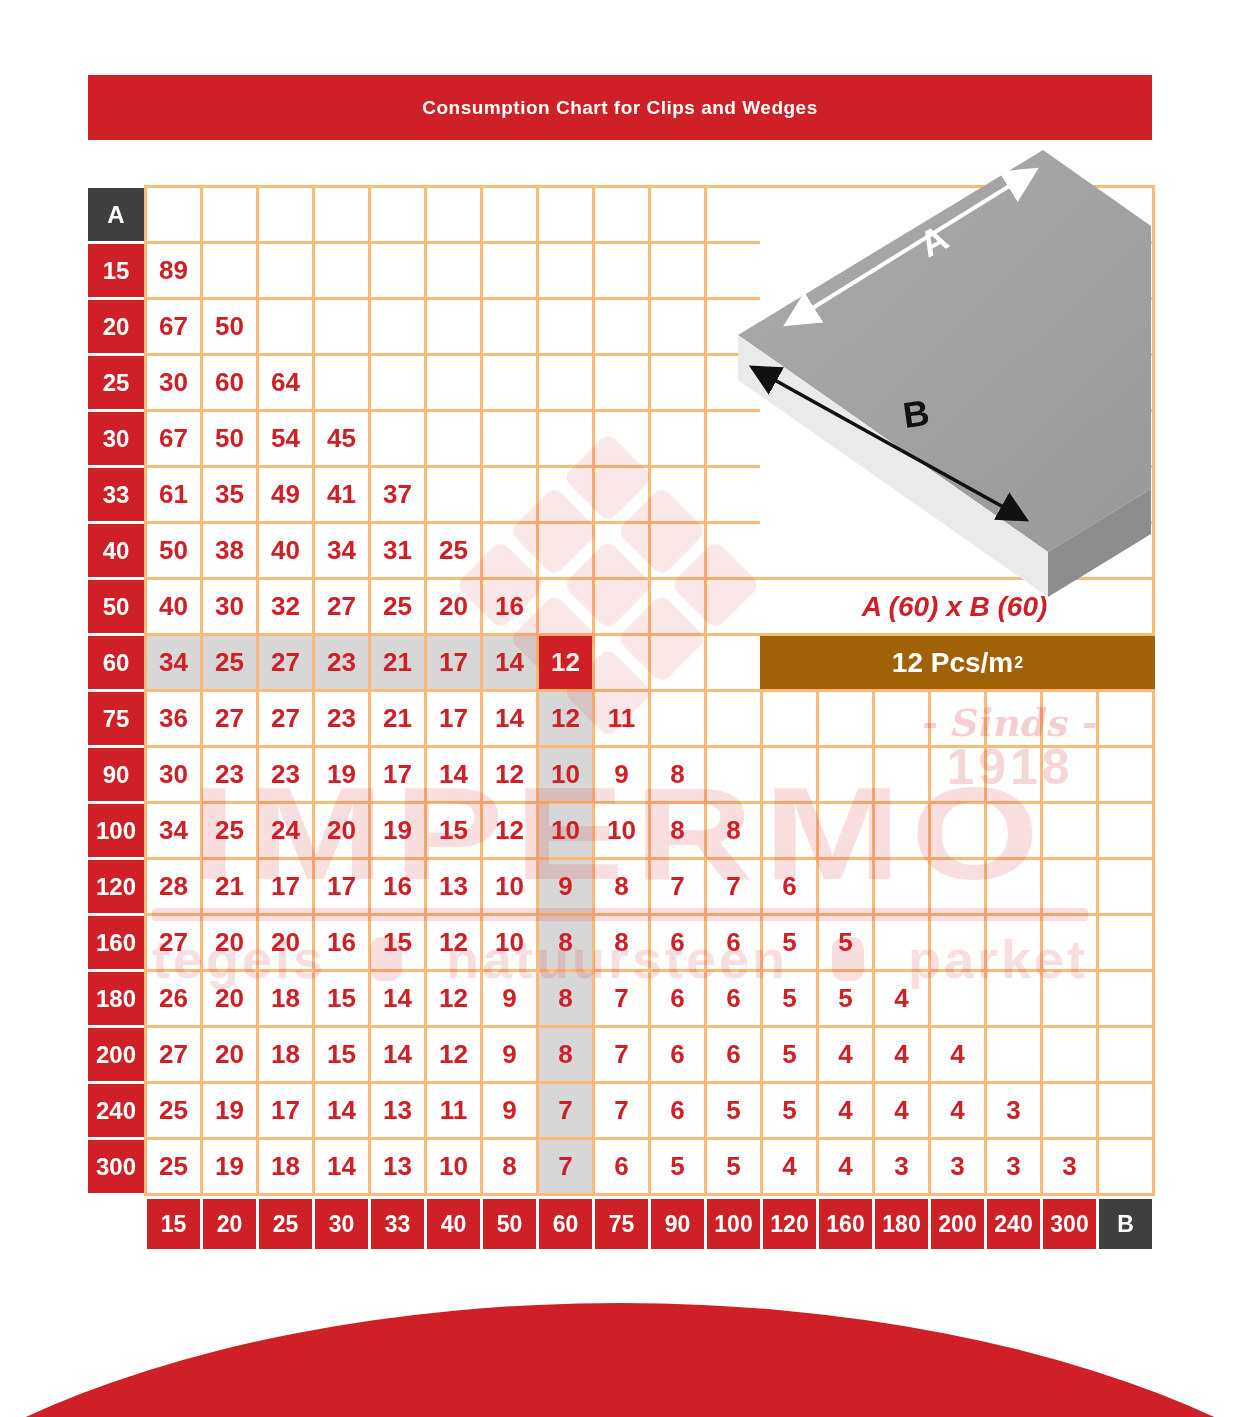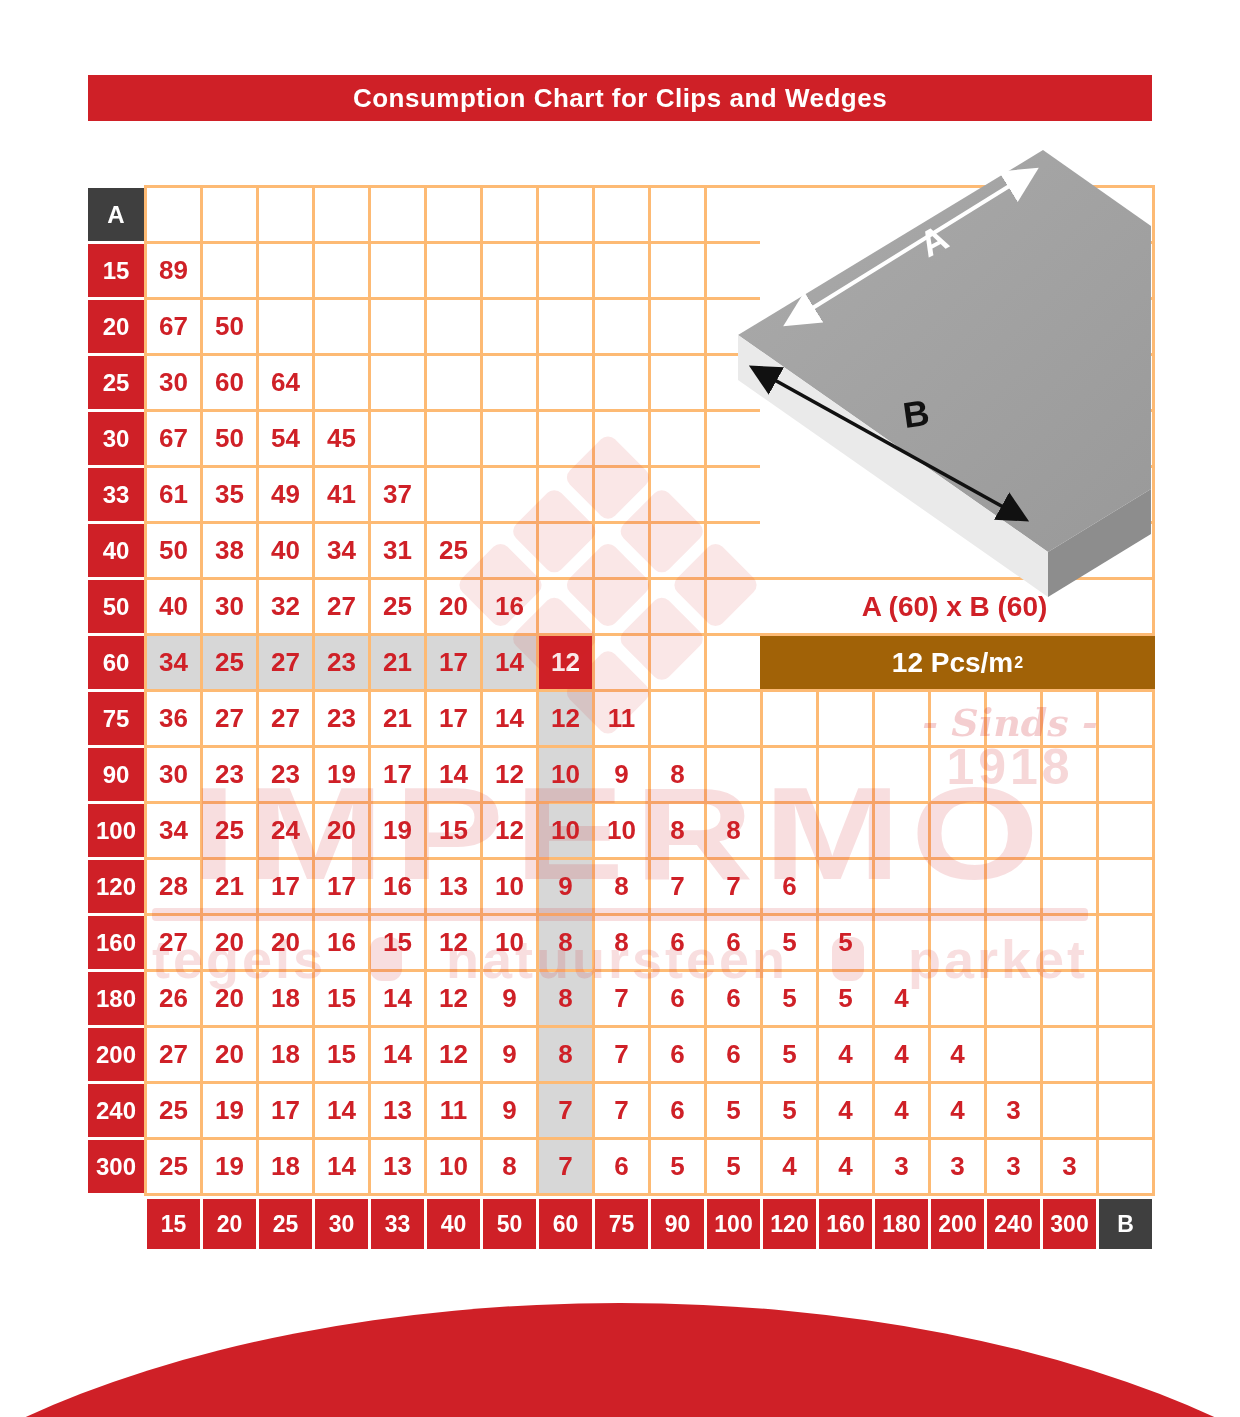--- a/index.html
+++ b/index.html
@@ -2,23 +2,23 @@
 <html><head>
 <meta charset="utf-8">
 <style>
   html,body{margin:0;padding:0;background:#ffffff;}
   .page{
     position:relative;width:1240px;height:1417px;background:#fff;overflow:hidden;
     font-family:"Liberation Sans",sans-serif;
   }
   
   .title-bar{
-    position:absolute;left:88px;top:75px;width:1064px;height:46px;
+    position:absolute;left:88px;top:75px;width:1064px;height:65px;
     background:#cf2027;color:#fff;display:flex;align-items:center;justify-content:center;
-    font-size:26px;font-weight:bold;letter-spacing:.5px;z-index:3;
+    font-size:19px;font-weight:bold;letter-spacing:.5px;z-index:3;
   }
   
   .a-axis{position:absolute;left:88px;top:188px;width:56px;z-index:2;}
   .a-cell{
     position:absolute;left:0;width:56px;height:53px;background:#cf2027;color:#fff;
     display:flex;align-items:center;justify-content:center;font-size:24px;font-weight:bold;
   }
   .a-cell.corner{background:#3f3f3f;}
   
   .grid{
@@ -29,21 +29,21 @@
   .cell{
     background:#fff;display:flex;align-items:center;justify-content:center;
     font-size:26px;font-weight:bold;color:#cf2027;
   }
   .cell.gray{background:#d7d7d7;}
   .cell.intersect{background:#cf2027;color:#fff;}
   
   .illu-bg{position:absolute;left:760px;top:188px;width:389px;height:389px;background:#fff;z-index:2;}
   .size-band{
     position:absolute;left:760px;top:580px;width:389px;height:53px;background:#fff;z-index:2;
-    display:flex;align-items:center;justify-content:center;color:#cf2027;font-size:28px;font-weight:bold;
+    display:flex;align-items:center;justify-content:center;color:#cf2027;font-size:28px;font-weight:bold;font-style:italic;
   }
   .pcs-banner{
     position:absolute;left:760px;top:636px;width:395px;height:53px;background:#a16207;z-index:2;
     display:flex;align-items:center;justify-content:center;color:#fff;font-size:28px;font-weight:bold;
   }
   .pcs-banner sup{font-size:16px;line-height:0;margin-left:1px;}
   .slab-svg{position:absolute;left:700px;top:140px;z-index:6;}
   
   .b-axis{position:absolute;left:147px;top:1199px;display:flex;gap:3px;z-index:2;}
   .b-cell{

